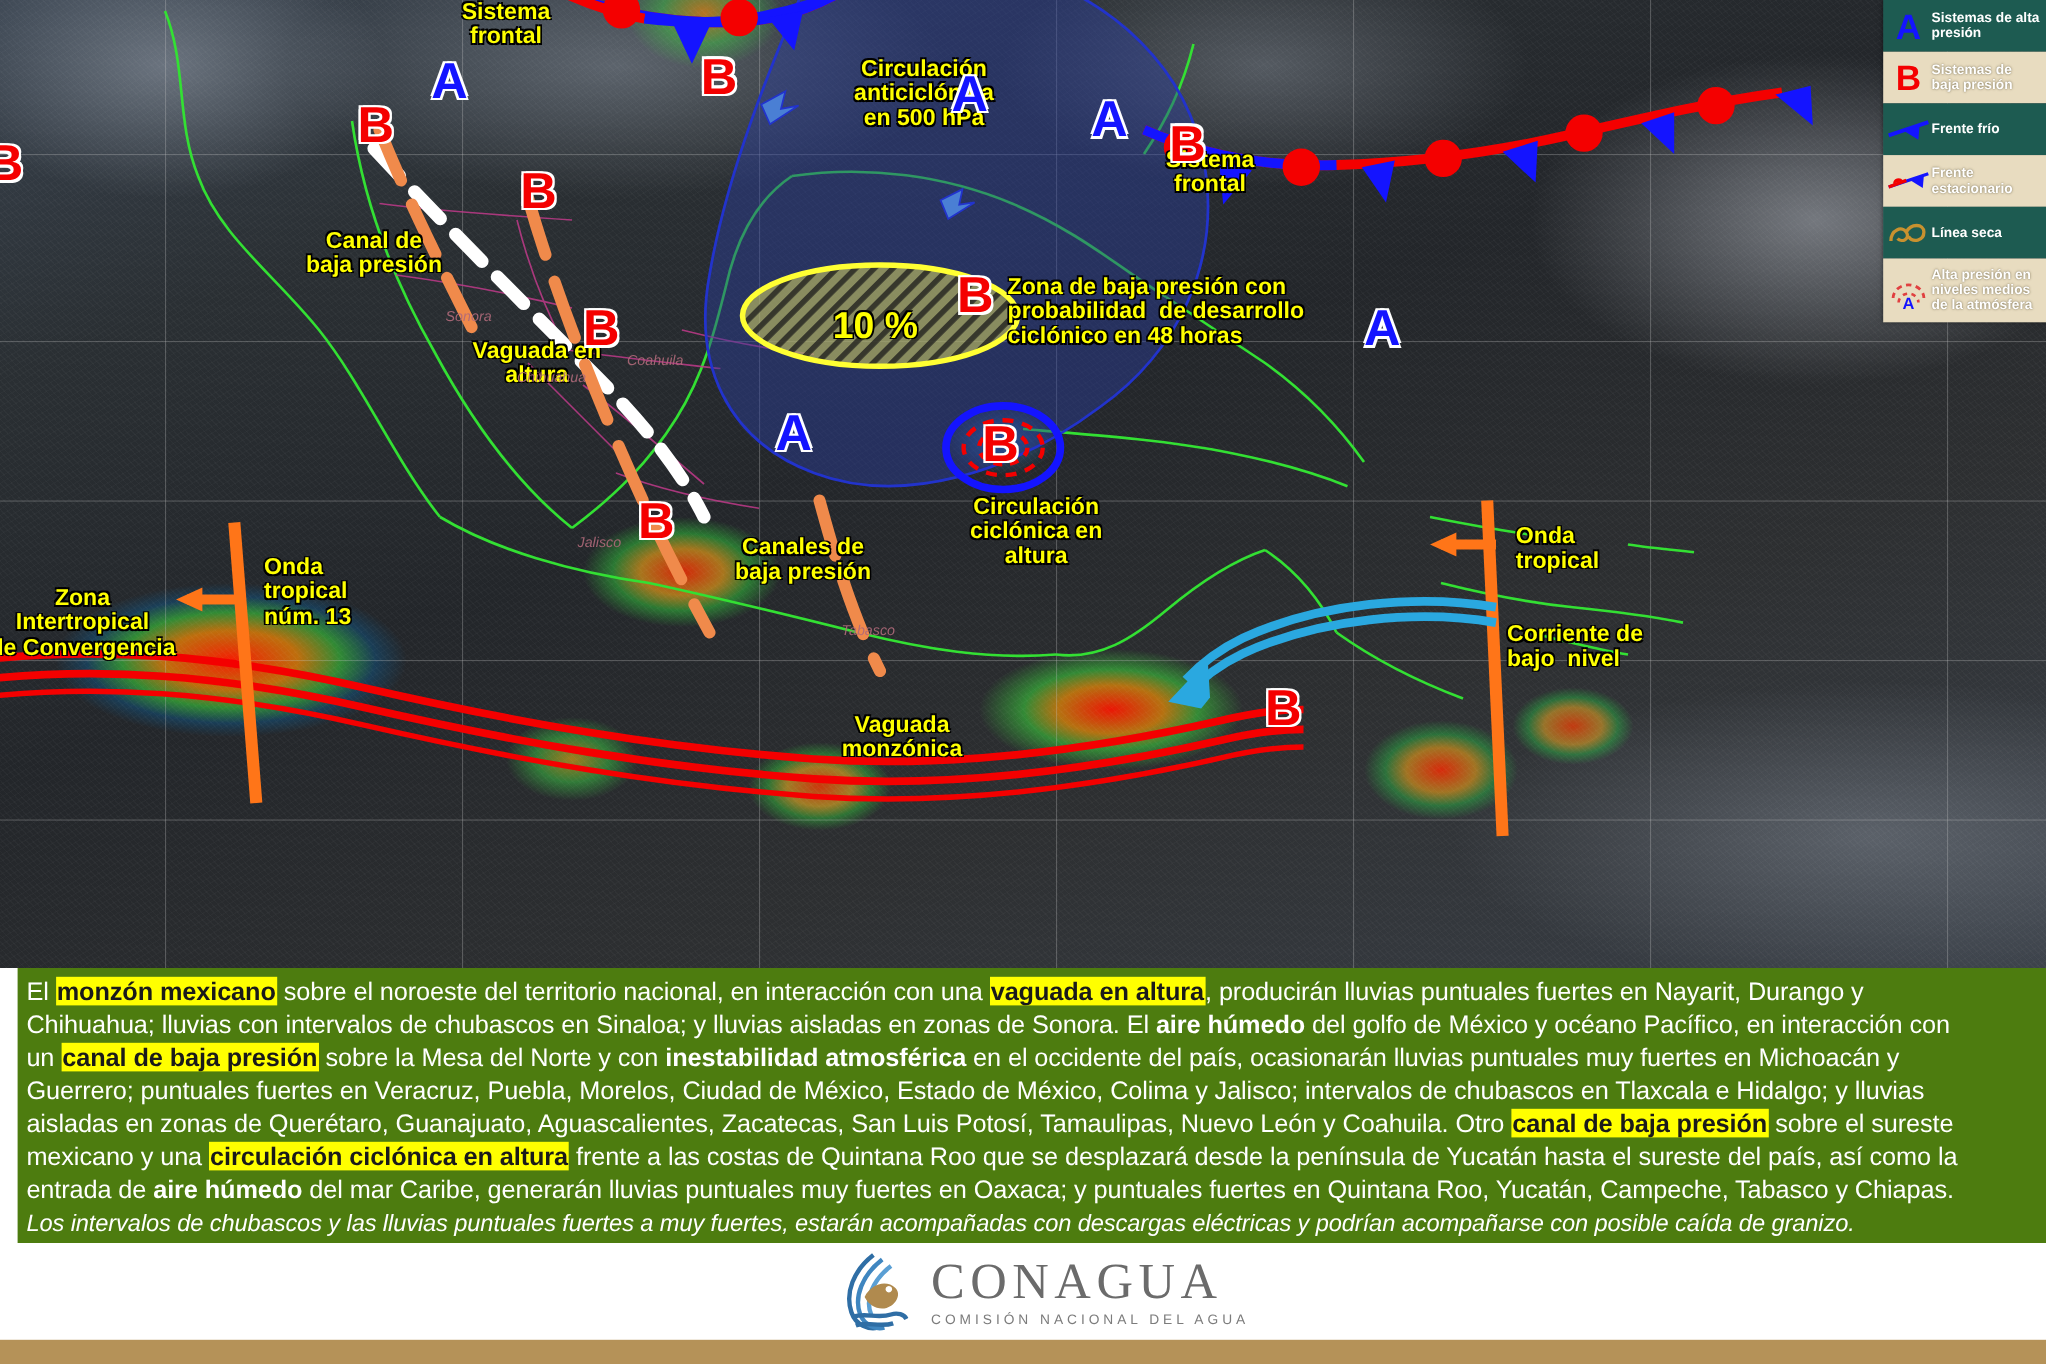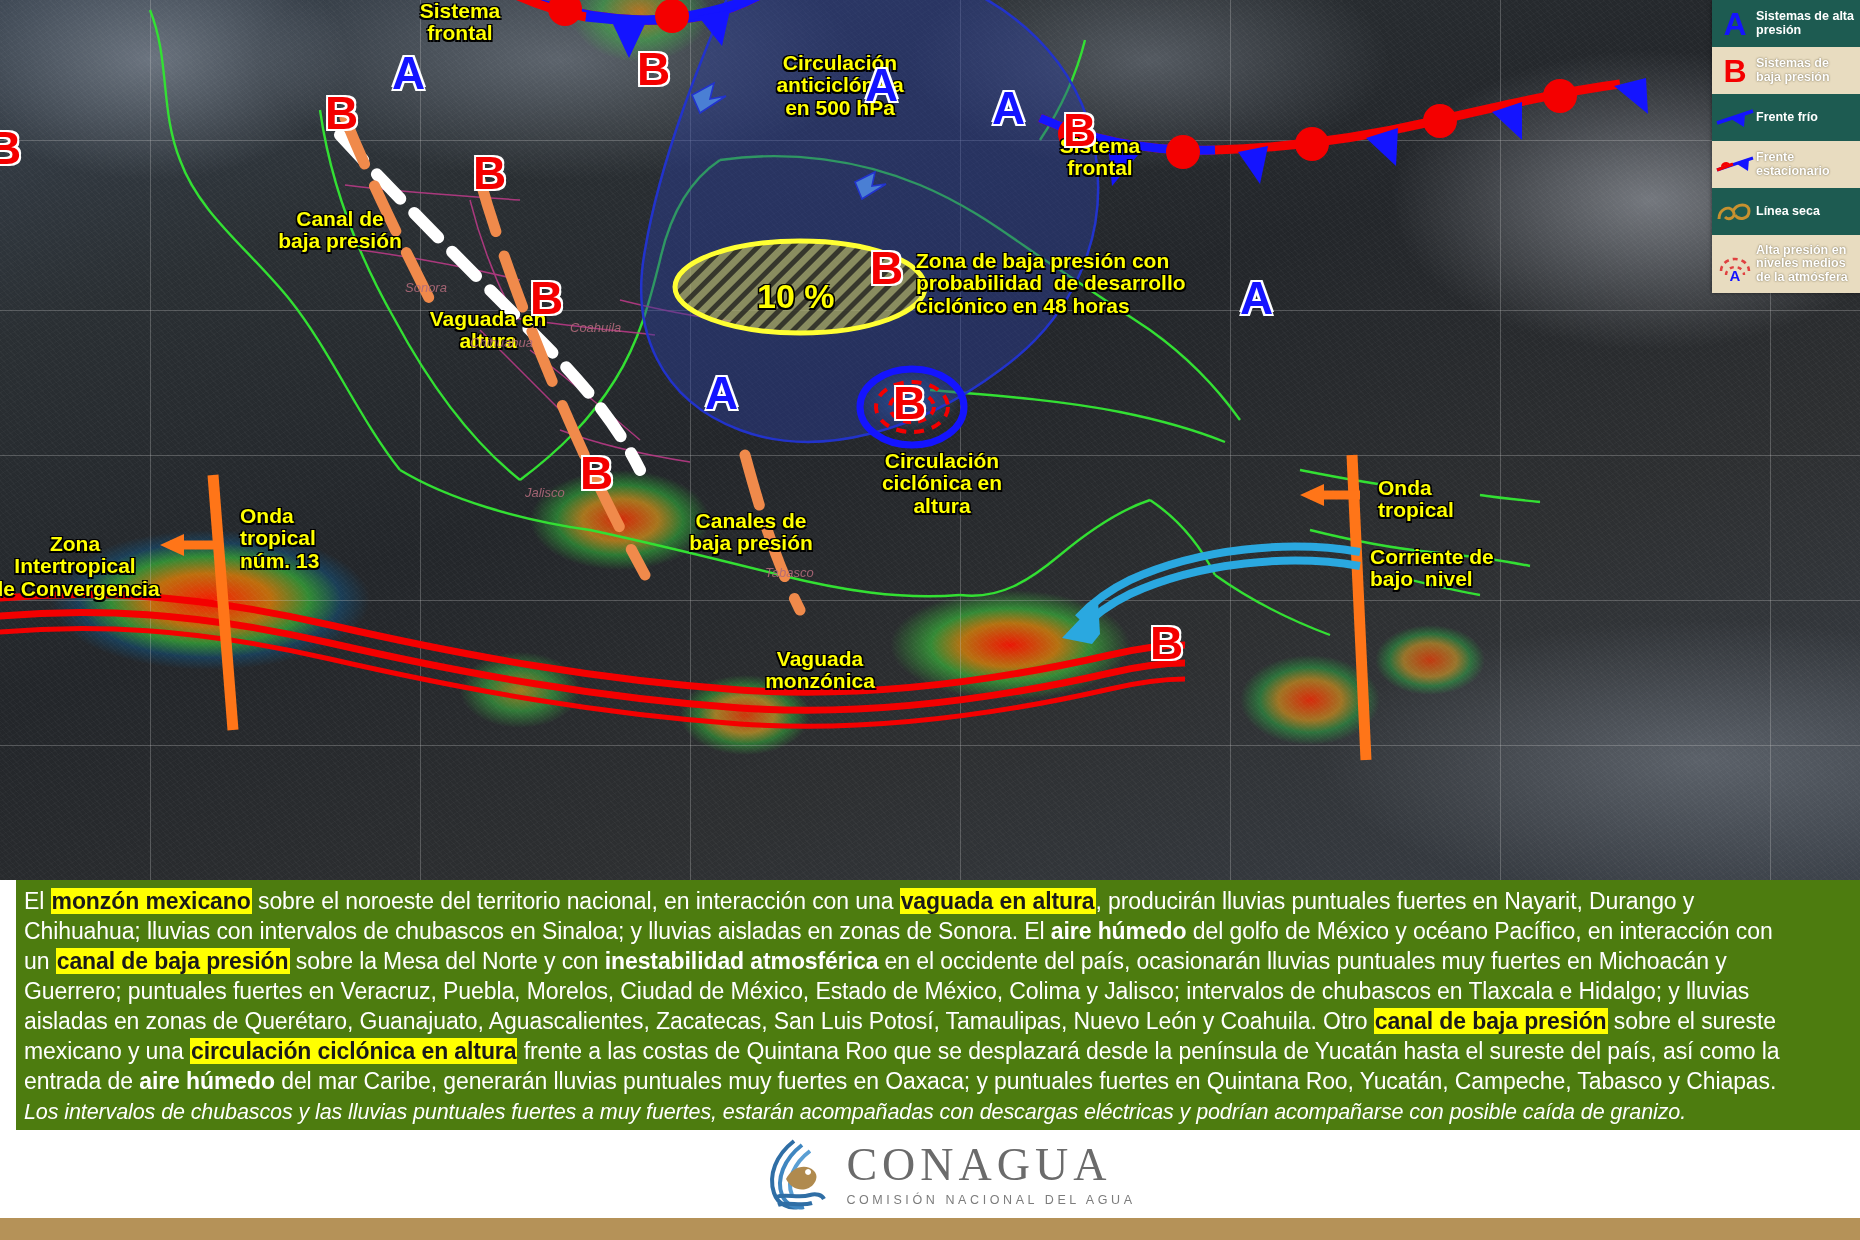--- a/index.html
+++ b/index.html
@@ -220,38 +220,38 @@
     <div class="lbl" style="left:916px;top:250px;width:300px;white-space:pre;">Zona de baja presión con
 probabilidad  de desarrollo
 ciclónico en 48 horas</div>
 
     <div class="lbl" style="left:757px;top:278px;font-size:34px;">10 %</div>
 
     <div class="lbl c" style="left:852px;top:450px;width:180px;white-space:pre;">Circulación
 ciclónica en
 altura</div>
 
-    <div class="lbl c" style="left:661px;top:487px;width:180px;white-space:pre;margin-top:23px;">Canales de
+    <div class="lbl c" style="left:640px;top:487px;width:180px;white-space:pre;">Canales de
 baja presión</div>
 
     <div class="lbl" style="left:240px;top:505px;width:150px;white-space:pre;">Onda
 tropical
 núm. 13</div>
 
     <div class="lbl c" style="left:-25px;top:533px;width:200px;white-space:pre;">Zona
 Intertropical
 de Convergencia</div>
 
     <div class="lbl c" style="left:730px;top:648px;width:180px;white-space:pre;">Vaguada
 monzónica</div>
 
     <div class="lbl" style="left:1378px;top:477px;width:150px;white-space:pre;">Onda
 tropical</div>
 
-    <div class="lbl" style="left:1370px;top:546px;width:190px;white-space:pre;">Corriente de
+    <div class="lbl" style="left:1370px;top:566px;width:190px;white-space:pre;">Corriente de
 bajo  nivel</div>
 
     <div id="symbols">
         <div class="sym A" style="left: 392px; top: 50px;">A</div>
         <div class="sym B" style="left: 325px; top: 90px;">B</div>
         <div class="sym B" style="left: 637px; top: 46px;">B</div>
         <div class="sym A" style="left: 865px; top: 62px;">A</div>
         <div class="sym A" style="left: 992px; top: 85px;">A</div>
         <div class="sym B" style="left: 1063px; top: 107px;">B</div>
         <div class="sym B" style="left: 473px; top: 150px;">B</div>

